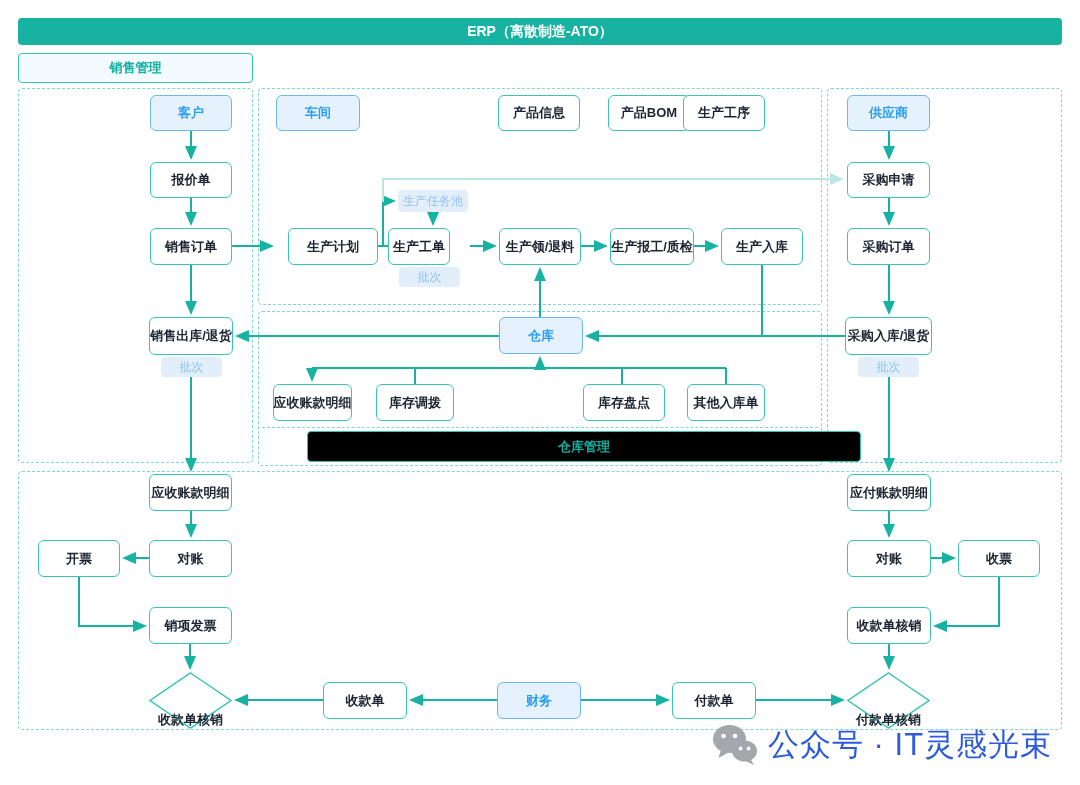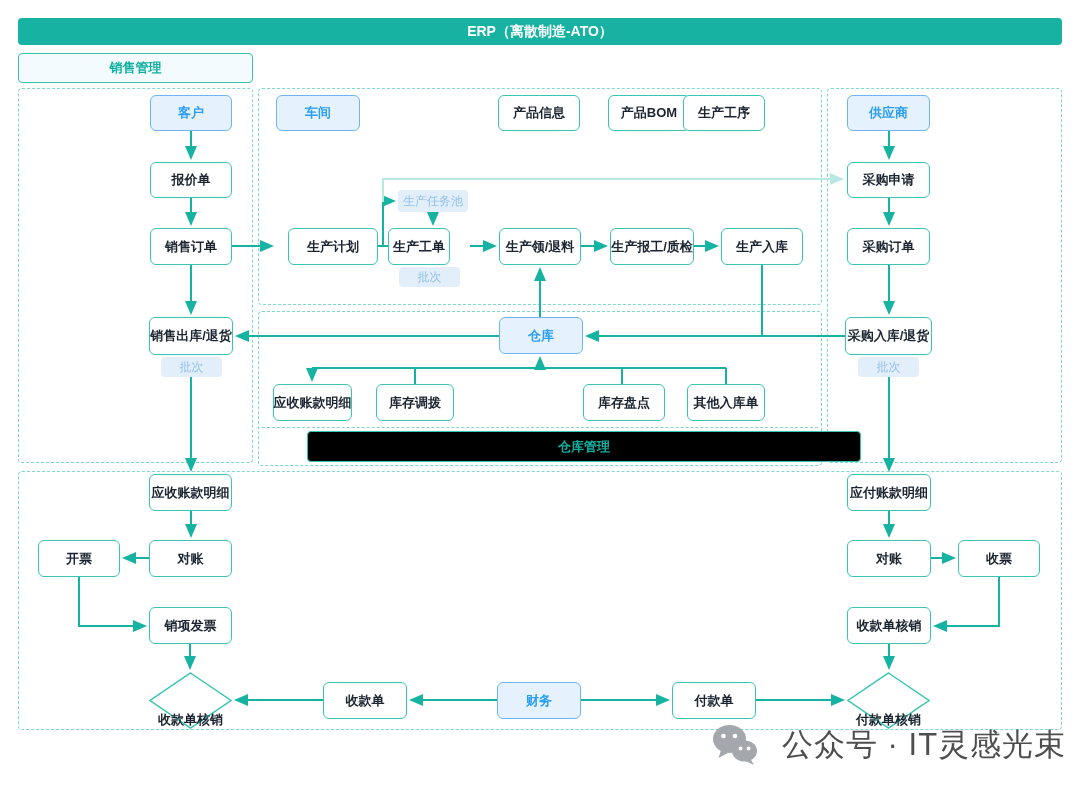--- a/index.html
+++ b/index.html
@@ -24,22 +24,22 @@
         color:#1b2430;font-size:13px;font-weight:bold;display:flex;align-items:center;
         justify-content:center;white-space:nowrap;z-index:3;}
   .node.blue{background:#e5f2fd;border-color:#6db6f2;color:#2a9df4;}
   .tag{position:absolute;background:#e2effb;color:#90bfed;font-size:12px;border-radius:4px;
        display:flex;align-items:center;justify-content:center;white-space:nowrap;z-index:3;}
   .diamond{position:absolute;z-index:3;display:flex;align-items:flex-end;justify-content:center;
        color:#1b2430;font-size:13px;font-weight:bold;white-space:nowrap;}
   .diamond svg{position:absolute;left:0;top:0;}
   .diamond span{position:relative;z-index:1;}
 
-  .watermark{position:absolute;left:712px;top:724px;display:flex;gap:24px;
-       color:#404040;font-size:31px;letter-spacing:1px;white-space:nowrap;z-index:4;opacity:.92;}
+  .watermark{position:absolute;left:712px;top:724px;display:flex;gap:10px;
+       color:#1d4ed8;font-size:31px;letter-spacing:1px;white-space:nowrap;z-index:4;opacity:.92;}
 </style>
 </head>
 <body>
 
 <div class="canvas">
 
   <div class="banner" style="left:18px;top:18px;width:1044px;height:27px">ERP（离散制造-ATO）</div>
 
   <div class="lane-header" style="left:18px;top:53px;width:235px;height:30px">销售管理</div>
 

